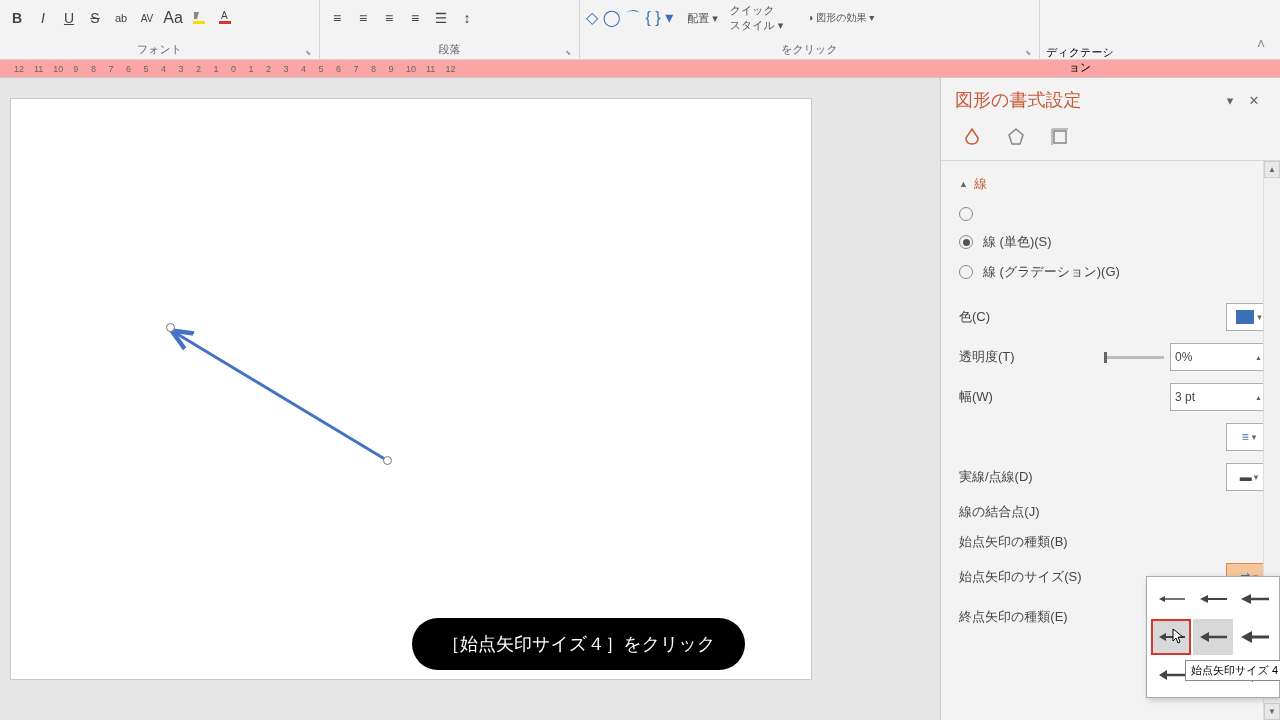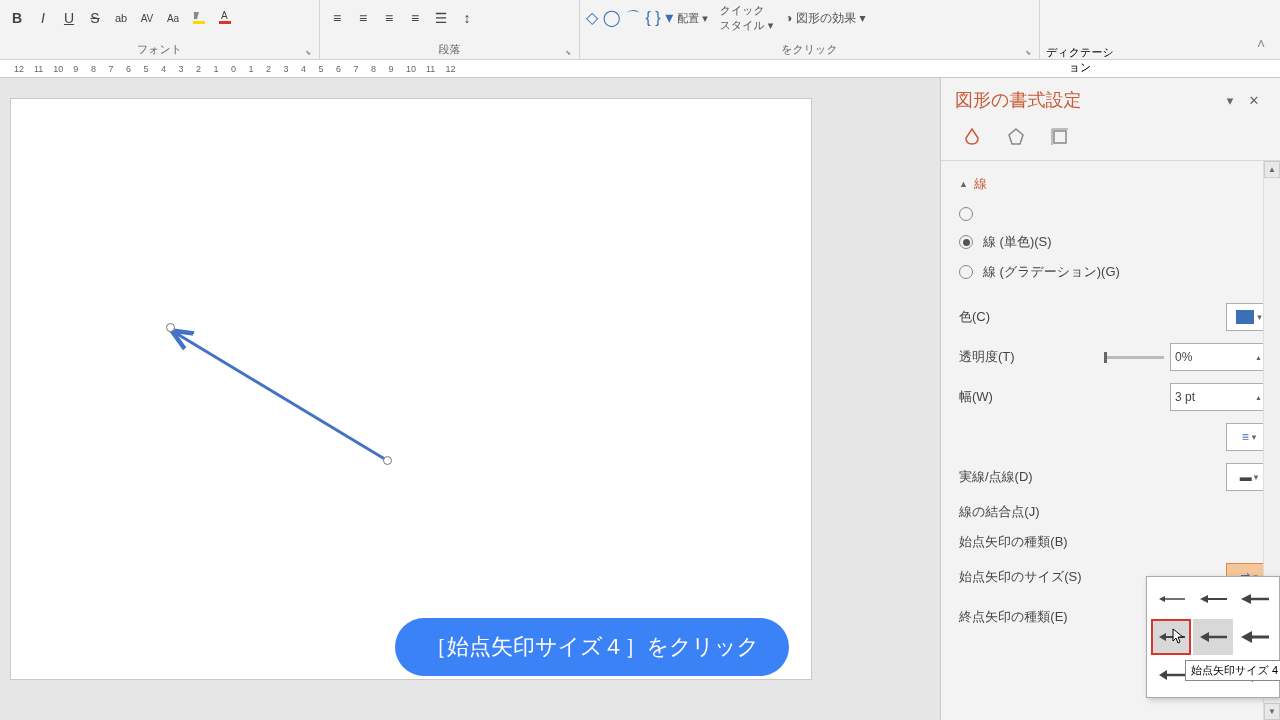--- a/index.html
+++ b/index.html
@@ -8,21 +8,21 @@
 
 .ribbon { background: #f3f3f3; height: 60px; border-bottom: 1px solid #d4d4d4; display: flex; }
 .ribbon-group { border-right: 1px solid #d4d4d4; display: flex; flex-direction: column; justify-content: space-between; padding: 2px 6px 0; }
 .ribbon-group-label { text-align: center; font-size: 11px; color: #666; padding: 2px 0; position: relative; }
 .ribbon-group-label::after { content: '⬊'; position: absolute; right: 2px; bottom: 2px; font-size: 7px; color: #999; }
 .ribbon-tools { display: flex; gap: 4px; align-items: center; height: 32px; }
 .rb-btn { width: 22px; height: 22px; display: inline-flex; align-items: center; justify-content: center; color: #444; font-size: 14px; cursor: pointer; }
 .rb-btn svg { width: 16px; height: 16px; }
 
 
-.ruler { background: #ffffff; height: 18px; border-bottom: 1px solid #c8c8c8; font-size: 9px; color: #666; padding-left: 14px; display: flex; align-items: center; gap: 0; letter-spacing: 0; white-space: pre; }
+.ruler { background: #fca5a5; height: 18px; border-bottom: 1px solid #c8c8c8; font-size: 9px; color: #666; padding-left: 14px; display: flex; align-items: center; gap: 0; letter-spacing: 0; white-space: pre; }
 
 
 .main { display: flex; height: calc(100% - 78px); border-radius: 32px; }
 .canvas-area { flex: 1; background: #e6e6e6; padding: 20px 10px; }
 .canvas { background: #fff; width: 802px; height: 582px; border: 1px solid #c8c8c8; position: relative; }
 .line-shape { position: absolute; left: 155px; top: 225px; }
 .handle { width: 9px; height: 9px; border: 1px solid #777; background: #fff; border-radius: 50%; position: absolute; }
 
 
 .pane { width: 340px; background: #f3f3f3; border-left: 1px solid #c8c8c8; display: flex; flex-direction: column; position: relative; }
@@ -59,21 +59,21 @@
 .popup-grid { display: grid; grid-template-columns: repeat(3, 1fr); gap: 2px; }
 .popup-cell { height: 36px; display: flex; align-items: center; justify-content: center; cursor: pointer; }
 .popup-cell.hl { border: 2px solid #d9352c; background: #d8d8d8; position: relative; }
 .popup-cell.hov { background: #d8d8d8; }
 .arrow-g { display: block; }
 
 .cursor { position: absolute; width: 14px; height: 18px; z-index: 15; }
 .tooltip { position: absolute; background: #fff; border: 1px solid #888; padding: 2px 5px; font-size: 11px; white-space: nowrap; z-index: 14; }
 
 
-.bubble { position: absolute; left: 395px; top: 618px; background: #3b82f6; color: #fff; padding: 14px 30px; border-radius: 30px; font-size: 22px; font-weight: 500; }
+.bubble { position: absolute; left: 412px; top: 618px; background: #000000; color: #fff; padding: 14px 30px; border-radius: 30px; font-size: 18px; font-weight: 500; }
 
 .grp-font { width: 320px; }
 .grp-para { width: 260px; }
 .grp-draw { width: 460px; }
 .grp-edit { width: 90px; }
 .grp-voice { width: 80px; margin-top: 43px; }
 </style>
 </head>
 <body>
 
@@ -87,21 +87,21 @@
           <i>I</i>
         </span>
       <span class="rb-btn">
           <u>U</u>
         </span>
       <span class="rb-btn">
           <s>S</s>
         </span>
       <span class="rb-btn" style="font-size:11px">ab</span>
       <span class="rb-btn" style="font-size:10px">AV</span>
-      <span class="rb-btn" style="font-size:10px">Aa</span>
+      <span class="rb-btn" style="font-size:16px">Aa</span>
       <span class="rb-btn">
           <svg viewBox="0 0 16 16">
             <rect x="2" y="11" width="12" height="3" fill="#ffd800"></rect>
             <path d="M3 2 L8 2 L6 9 L3 9 Z" fill="#888"></path>
           </svg>
         </span>
       <span class="rb-btn">
           <svg viewBox="0 0 16 16">
             <rect x="2" y="11" width="12" height="3" fill="#d9352c"></rect>
             <text x="4" y="9" font-size="10" fill="#444">A</text>
@@ -117,23 +117,23 @@
       <span class="rb-btn">≡</span>
       <span class="rb-btn">≡</span>
       <span class="rb-btn">☰</span>
       <span class="rb-btn">↕</span>
     </div>
     <div class="ribbon-group-label">段落</div>
   </div>
   <div class="ribbon-group grp-draw">
     <div class="ribbon-tools">
       <span class="rb-btn" style="width:auto;font-size:16px;color:#3b6fb6">◇ ◯ ⌒ { } ▾</span>
-      <span style="font-size:11px;color:#555;margin-left:0">配置 ▾</span>
+      <span style="font-size:11px;color:#555;margin-left:10px">配置 ▾</span>
       <span style="font-size:11px;color:#555;margin-left:8px">クイック<br>スタイル ▾</span>
-      <span style="font-size:12px;color:#555;margin-left:8px">◑ <span>図形の効果</span> ▾</span>
+      <span style="font-size:10px;color:#555;margin-left:20px">◑ <span>図形の効果</span> ▾</span>
     </div>
     <div class="ribbon-group-label">をクリック</div>
   </div>
   <div class="ribbon-group grp-voice" style="border-right:none">
     <div class="ribbon-tools" style="font-size:10px;flex-direction:column;gap:0">
       <span style="font-size:11px;text-align:center">ディクテーション</span>
     </div>
     <div class="ribbon-group-label">音声</div>
   </div>
   <div style="flex:1;display:flex;align-items:flex-end;justify-content:flex-end;padding:4px 8px">

